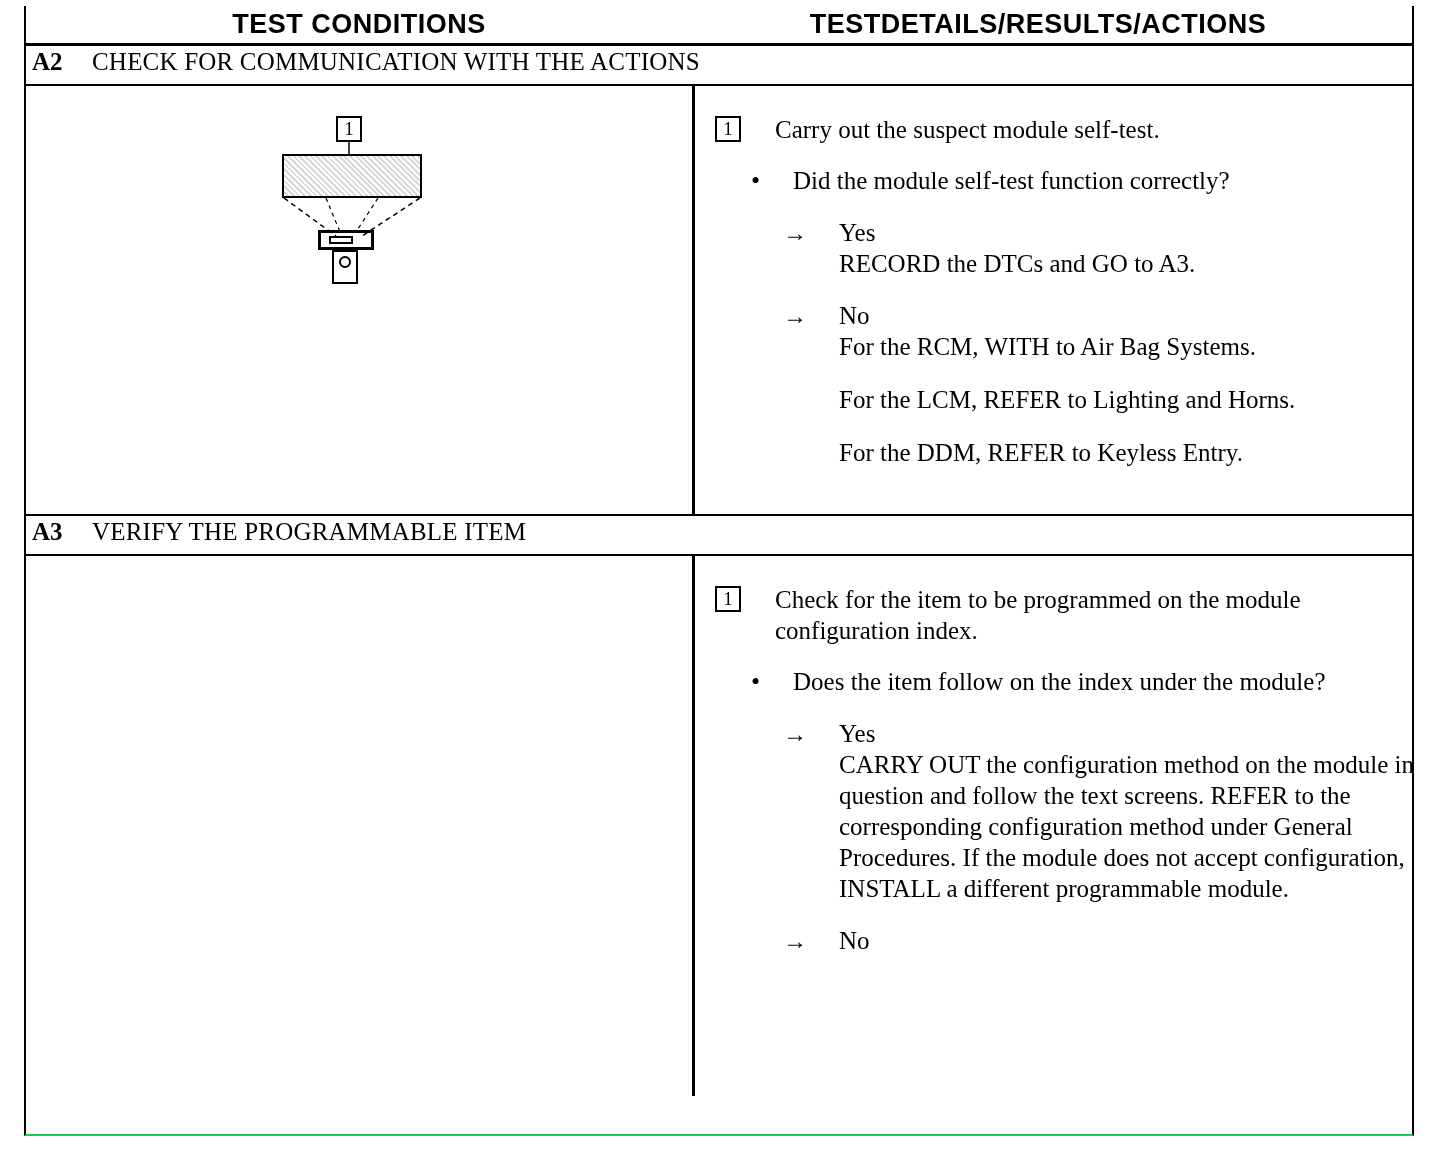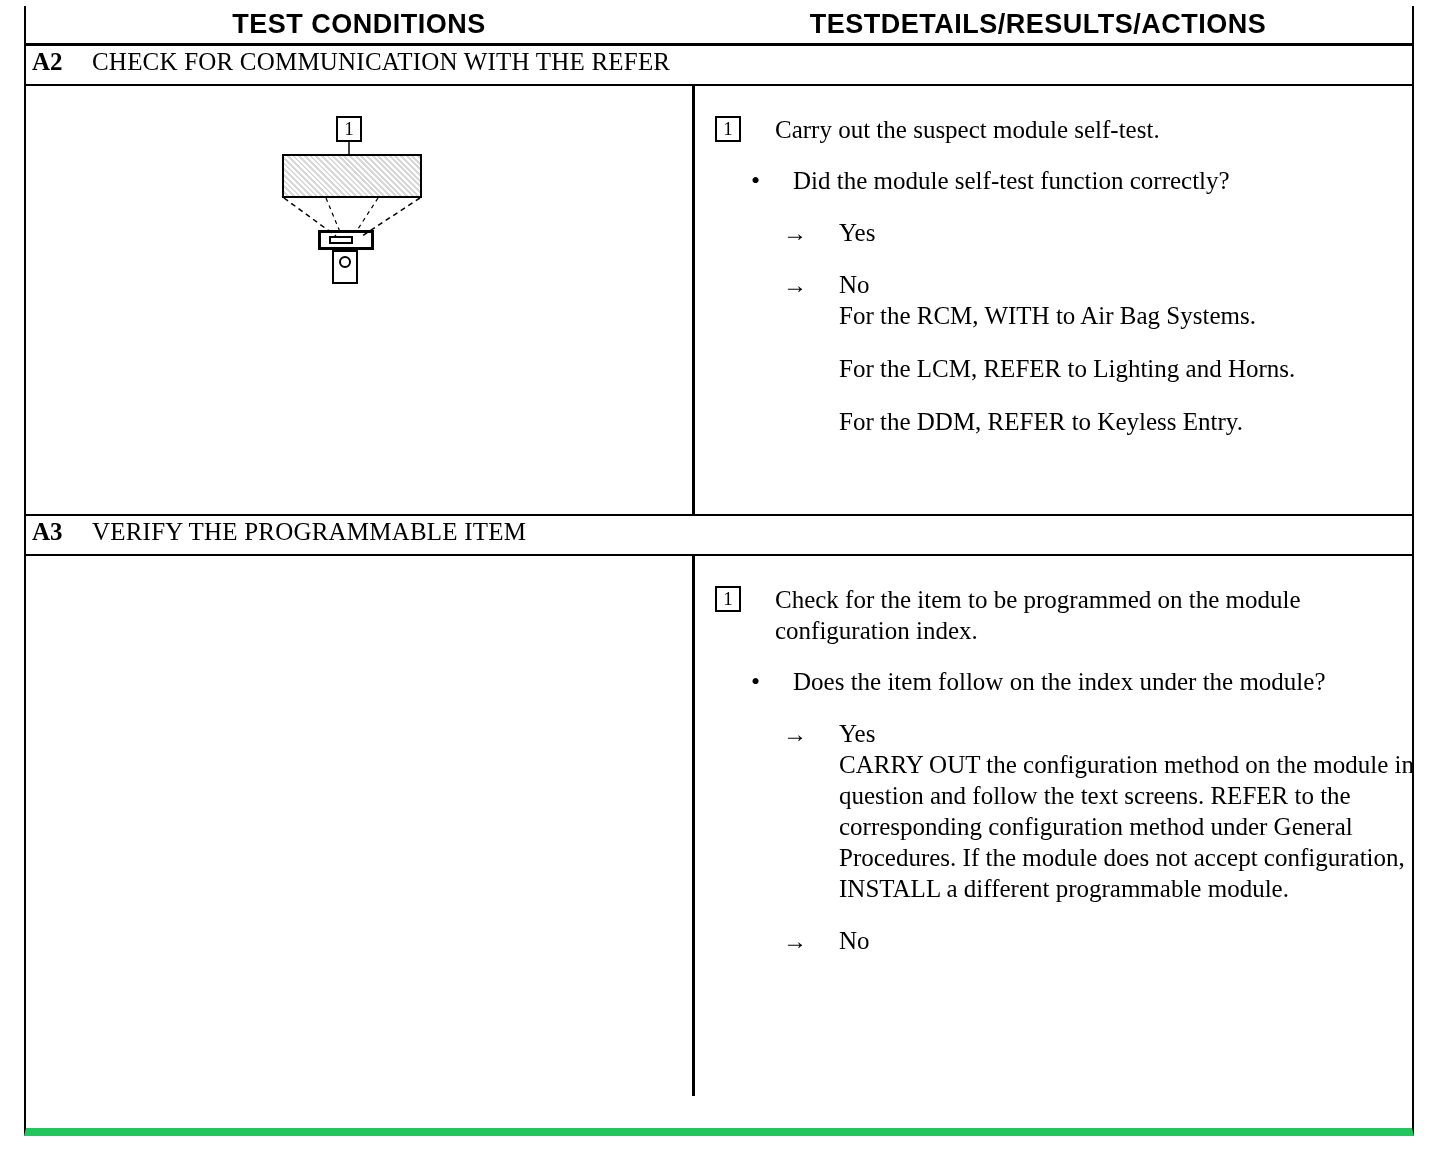--- a/index.html
+++ b/index.html
@@ -24,21 +24,21 @@
   
   .doc-table {
     position: absolute;
     left: 24px;
     top: 6px;
     width: 1390px;
     height: 1130px;
     box-sizing: border-box;
     border: 2px solid #000;
     border-top: none;
-    border-bottom: 8px solid #22c55e;
+    border-bottom: 2px solid #22c55e;
   }
 
   
   .header-row {
     position: relative;
     height: 40px;
     border-bottom: 3px solid #000;
     box-sizing: border-box;
   }
   .header-cell {
@@ -256,21 +256,21 @@
 <div class="page">
   <div class="doc-table">
 
     <div class="header-row">
       <div class="header-cell header-left">TEST CONDITIONS</div>
       <div class="header-cell header-right">TESTDETAILS/RESULTS/ACTIONS</div>
     </div>
 
     <div class="section-bar">
       <span class="section-code">A2</span>
-      <span class="section-title">CHECK FOR COMMUNICATION WITH THE REFER</span>
+      <span class="section-title">CHECK FOR COMMUNICATION WITH THE ACTIONS</span>
     </div>
 
     <div class="body-row row-a2">
 
       <div class="col-left">
         <div class="illus">
           <svg width="666" height="430" viewBox="0 0 666 430">
 
             <line x1="323" y1="56" x2="323" y2="68" stroke="#000" stroke-width="1.5"></line>
 
@@ -295,20 +295,23 @@
         </div>
 
         <div class="bullet-block">
           <span class="bullet-dot">•</span>
           <div class="bullet-text">Did the module self-test function correctly?</div>
         </div>
 
         <div class="answer-block">
           <span class="arrow">→</span>
           <div class="answer-label">Yes</div>
+          <div class="answer-body tight">
+            <p>RECORD the DTCs and GO to A3.</p>
+          </div>
         </div>
 
         <div class="answer-block">
           <span class="arrow">→</span>
           <div class="answer-label">No</div>
           <div class="answer-body">
             <p>For the RCM, WITH to Air Bag Systems.</p>
             <p>For the LCM, REFER to Lighting and Horns.</p>
             <p>For the DDM, REFER to  Keyless Entry.</p>
           </div>

